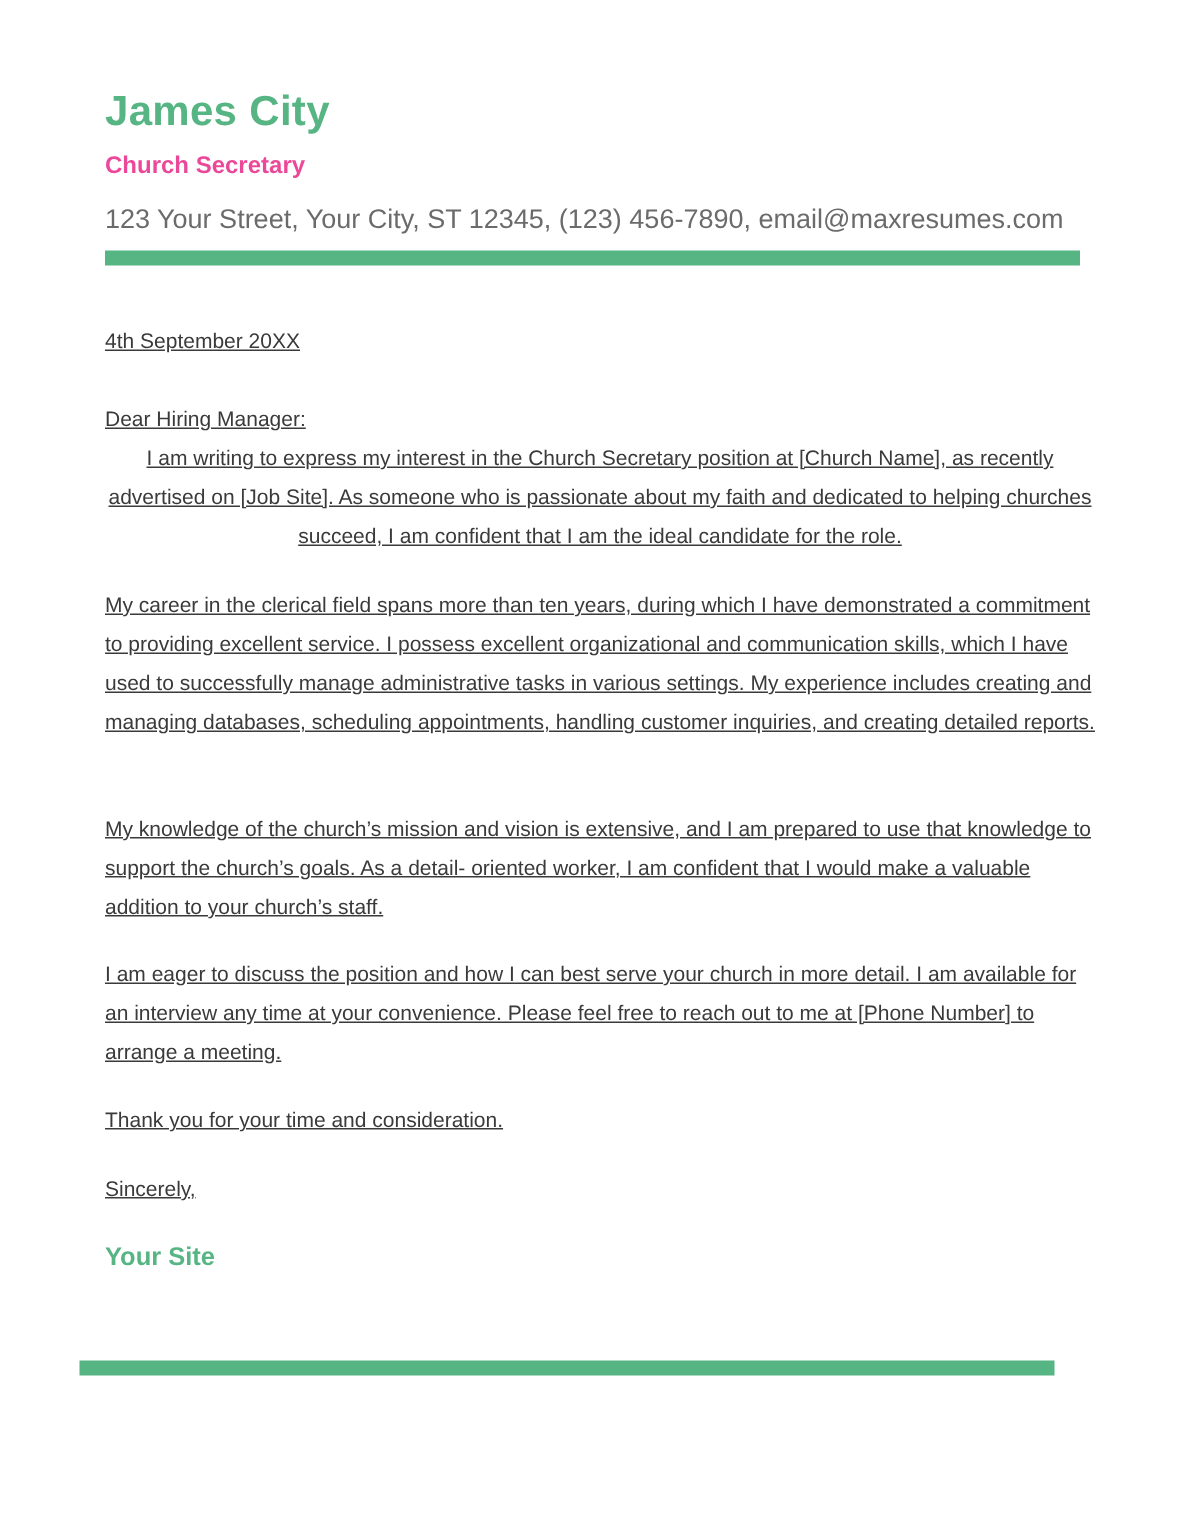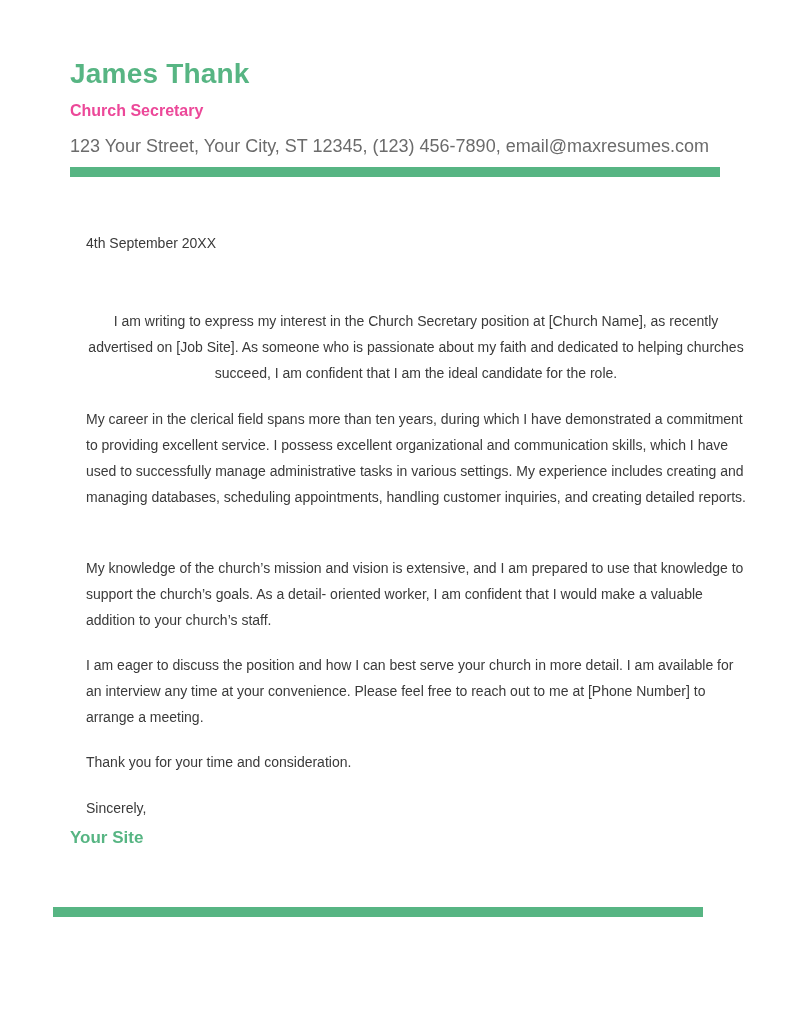--- a/index.html
+++ b/index.html
@@ -17,32 +17,33 @@
   .body-text { position: absolute; left: 70px; width: 660px; font-size: 14px; line-height: 26px; color: #3a3a3a; }
   .date { top: 214px; }
   .salutation { top: 266px; }
   .p1 { top: 292px; text-align: center; }
   .p2 { top: 390px; }
   .p3 { top: 539px; }
   .p4 { top: 636px; }
   .thanks { top: 733px; }
   .closing { top: 779px; }
   .signature { position: absolute; left: 70px; top: 828px; font-size: 17px; font-weight: bold; color: #57b583; }
-  p { margin: 16px; }
+  p { margin: 0; text-decoration: underline; }
 </style>
 </head>
 <body>
 
 <div class="page">
-  <h1 class="name">James Thank</h1>
+  <h1 class="name">James City</h1>
   <h2 class="title">Church Secretary</h2>
   <div class="contact">123 Your Street, Your City, ST 12345, (123) 456-7890, email@maxresumes.com</div>
   <div class="bar top"></div>
 
   <p class="body-text date">4th September 20XX</p>
+  <p class="body-text salutation">Dear Hiring Manager:</p>
   <p class="body-text p1">I am writing to express my interest in the Church Secretary position at [Church Name], as recently advertised on [Job Site]. As someone who is passionate about my faith and dedicated to helping churches succeed, I am confident that I am the ideal candidate for the role.</p>
   <p class="body-text p2">My career in the clerical field spans more than ten years, during which I have demonstrated a commitment to providing excellent service. I possess excellent organizational and communication skills, which I have used to successfully manage administrative tasks in various settings. My experience includes creating and managing databases, scheduling appointments, handling customer inquiries, and creating detailed reports.</p>
   <p class="body-text p3">My knowledge of the church’s mission and vision is extensive, and I am prepared to use that knowledge to support the church’s goals. As a detail- oriented worker, I am confident that I would make a valuable addition to your church’s staff.</p>
   <p class="body-text p4">I am eager to discuss the position and how I can best serve your church in more detail. I am available for an interview any time at your convenience. Please feel free to reach out to me at [Phone Number] to arrange a meeting.</p>
   <p class="body-text thanks">Thank you for your time and consideration.</p>
   <p class="body-text closing">Sincerely,</p>
   <div class="signature">Your Site</div>
 
   <div class="bar bottom"></div>
 </div>

